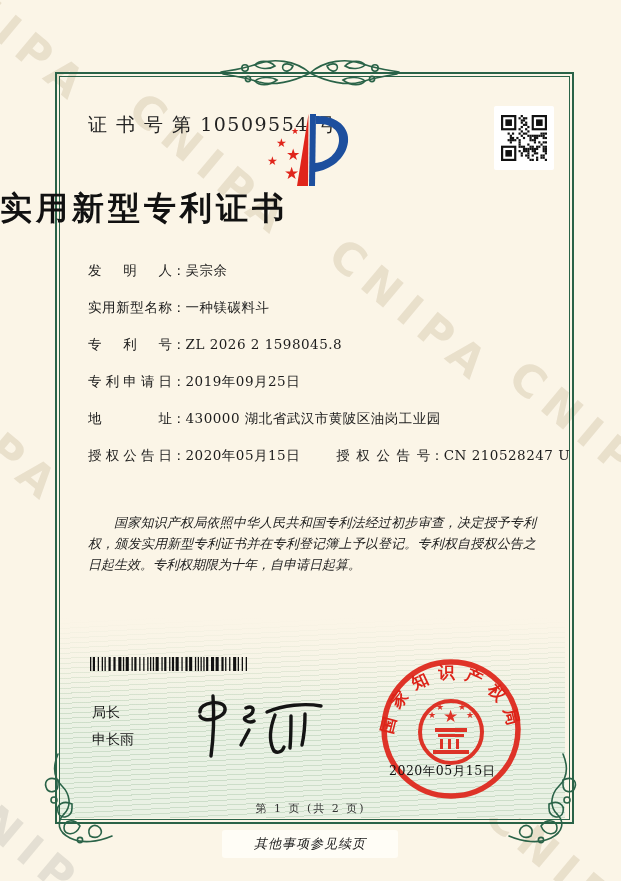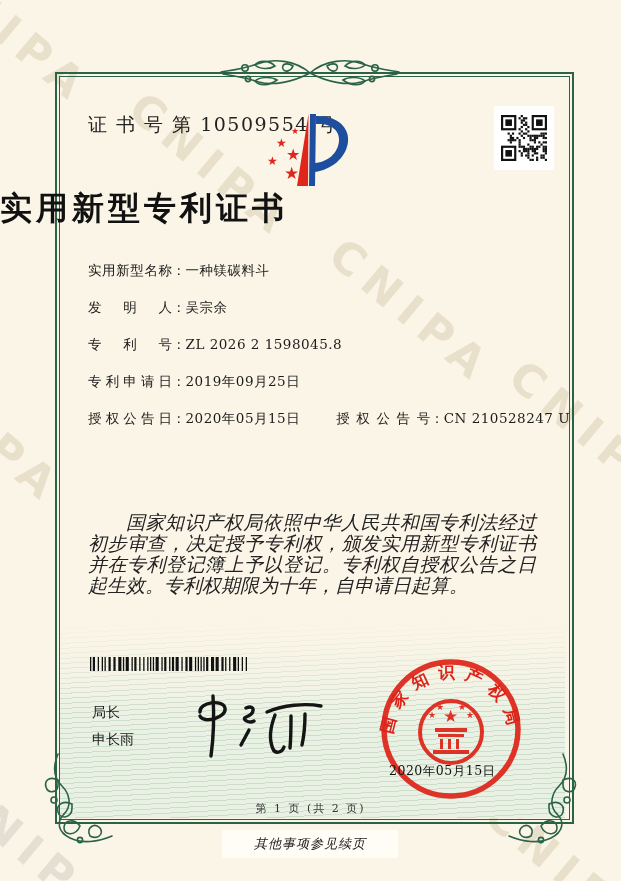--- a/index.html
+++ b/index.html
@@ -35,21 +35,21 @@
   .logo{position:absolute;left:253px;top:108px;width:100px;height:85px;}
   .qr-wrap{position:absolute;left:494px;top:106px;width:60px;height:64px;background:#ffffff;border-radius:2px;display:flex;align-items:center;justify-content:center;}
   .doc-title{position:absolute;left:0;width:539px;top:187px;text-align:left;font-size:32px;font-weight:bold;letter-spacing:4px;color:#111;}
   
   .fields{position:absolute;left:88px;top:262px;width:460px;font-size:13.5px;}
   .field-row{height:18px;margin-bottom:19px;white-space:nowrap;}
   .lbl{display:inline-block;width:84px;text-align:justify;text-align-last:justify;vertical-align:bottom;}
   .lbl2{display:inline-block;width:94px;margin-left:36px;text-align:justify;text-align-last:justify;vertical-align:bottom;}
   .val{letter-spacing:0.5px;}
   
-  .body-paras{position:absolute;left:88px;top:512px;width:448px;font-size:19px;line-height:21px;font-style:italic;text-align:justify;color:#222;}
+  .body-paras{position:absolute;left:88px;top:512px;width:448px;font-size:13px;line-height:21px;font-style:italic;text-align:justify;color:#222;}
   .body-paras p{margin:0;text-indent:2em;}
   
   .barcode{position:absolute;left:90px;top:657px;width:158px;height:14px;}
   .director{position:absolute;left:92px;top:699px;font-family:"DejaVu Sans","Liberation Sans",sans-serif;font-size:14px;line-height:27px;color:#1a1a1a;}
   .signature{position:absolute;left:183px;top:688px;width:150px;height:78px;}
   .seal{position:absolute;left:378px;top:656px;width:146px;height:146px;}
   .seal-date{position:absolute;left:389px;top:763px;width:125px;font-size:12.5px;color:#111;letter-spacing:0.5px;white-space:nowrap;}
   .page-footer{position:absolute;left:0;width:621px;top:801px;text-align:center;font-size:11px;letter-spacing:2px;color:#333;}
   .note-patch{position:absolute;left:222px;top:830px;width:176px;height:28px;background:#fffdf6;border-radius:3px;
     text-align:center;line-height:28px;font-size:13px;font-style:italic;color:#222;letter-spacing:1px;}
@@ -250,30 +250,33 @@
         <rect x="0" y="28" width="14" height="14" fill="#111"></rect>
         <rect x="2" y="30" width="10" height="10" fill="#fff"></rect>
         <rect x="4" y="32" width="6" height="6" fill="#111"></rect>
       </svg>
   </div>
 
   <div class="doc-title">实用新型专利证书</div>
 
   <div class="fields">
     <div class="field-row">
+      <span class="lbl">发明人</span><span>：</span><span class="val">吴宗余</span>
+    </div>
+    <div class="field-row">
       <span class="lbl">实用新型名称</span><span>：</span><span class="val">一种镁碳料斗</span>
     </div>
     <div class="field-row">
-      <span class="lbl">发明人</span><span>：</span><span class="val">吴宗余</span>
-    </div>
-    <div class="field-row">
       <span class="lbl">专利号</span><span>：</span><span class="val">ZL 2026 2 1598045.8</span>
     </div>
     <div class="field-row">
       <span class="lbl">专利申请日</span><span>：</span><span class="val">2019年09月25日</span>
+    </div>
+    <div class="field-row">
+      <span class="lbl">地址</span><span>：</span><span class="val">430000 湖北省武汉市黄陂区油岗工业园</span>
     </div>
     <div class="field-row">
       <span class="lbl">授权公告日</span><span>：</span><span class="val">2020年05月15日</span><span class="lbl2">授权公告号</span><span>：</span><span class="val">CN 210528247 U</span>
     </div>
   </div>
 
   <div class="body-paras">
     <p>国家知识产权局依照中华人民共和国专利法经过初步审查，决定授予专利权，颁发实用新型专利证书并在专利登记簿上予以登记。专利权自授权公告之日起生效。专利权期限为十年，自申请日起算。</p>
   </div>
 

